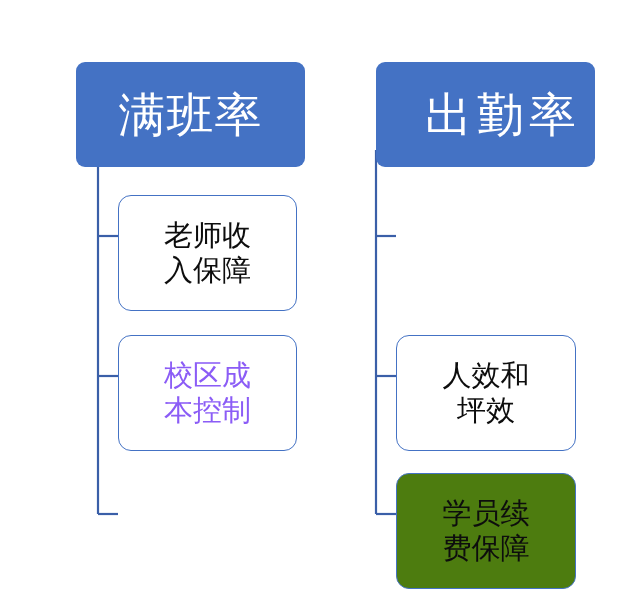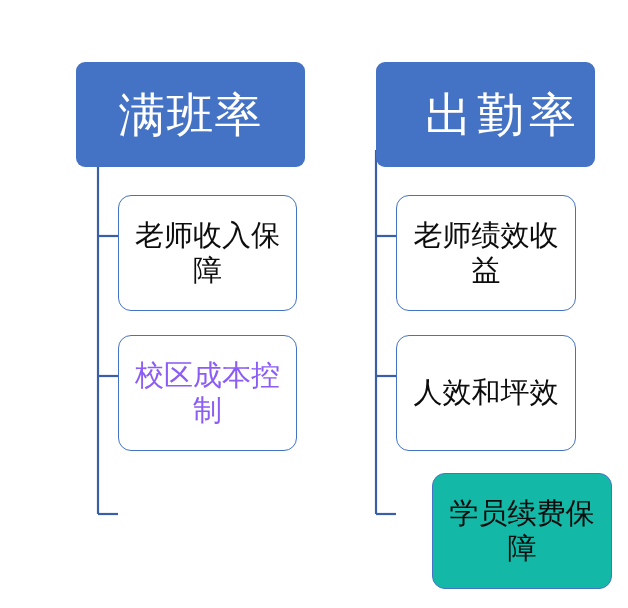--- a/index.html
+++ b/index.html
@@ -76,21 +76,21 @@
     left: 118px;
     width: 179px;
     height: 116px;
     background: #FFFFFF;
     border: 1.3px solid #4472C4;
     border-radius: 13px;
     box-sizing: border-box;
     display: flex;
     align-items: center;
     justify-content: center;
-    padding: 4px 14px;
+    padding: 4px 32px;
   }
   .branch.right .child-node {
     left: 76px;
     width: 180px;
   }
   .child-node.n0 { top: 178px; }
   .child-node.n1 { top: 318px; }
   .child-node.n2 { top: 456px; }
 
   .child-label {
@@ -139,27 +139,24 @@
 
 
   </div>
 
   <div class="branch right">
 
     <div class="header-node" style="background: rgb(68, 114, 196); padding-left: 30px;">
       <span class="header-label" style="color: rgb(255, 255, 255);">出勤率</span>
     </div>
 
-    <div class="child-node n0" style="background: rgb(255, 255, 255); border-color: rgb(68, 114, 196);">
-      <span class="child-label" style="color: rgb(13, 13, 13);">老师绩效收益</span>
-    </div>
 
     <div class="child-node n1" style="background: rgb(255, 255, 255); border-color: rgb(68, 114, 196);">
       <span class="child-label" style="color: rgb(13, 13, 13);">人效和坪效</span>
     </div>
 
-    <div class="child-node n2" style="background: #14b8a6; border-color: rgb(68, 114, 196); margin-left: 36px;">
+    <div class="child-node n2" style="background: #4d7c0f; border-color: rgb(68, 114, 196);">
       <span class="child-label" style="color: rgb(13, 13, 13);">学员续费保障</span>
     </div>
 
   </div>
 
 </div>
 
 </body></html>

